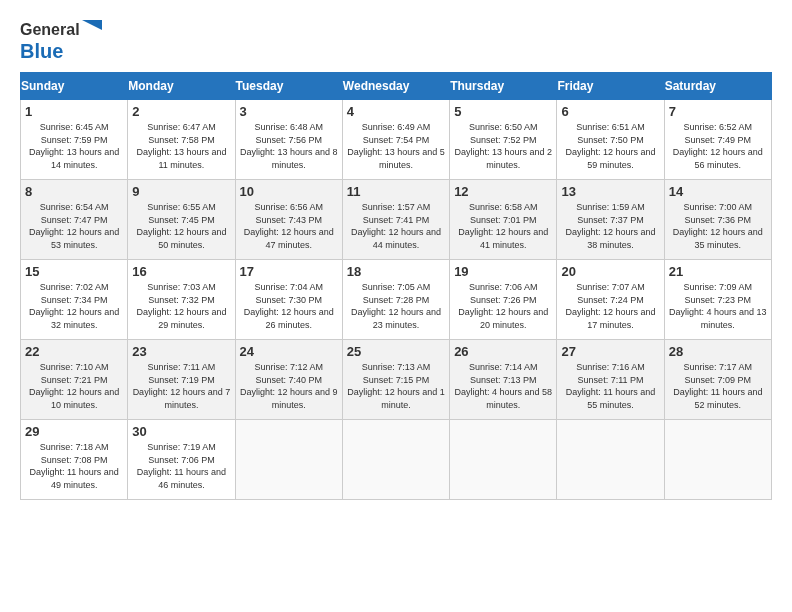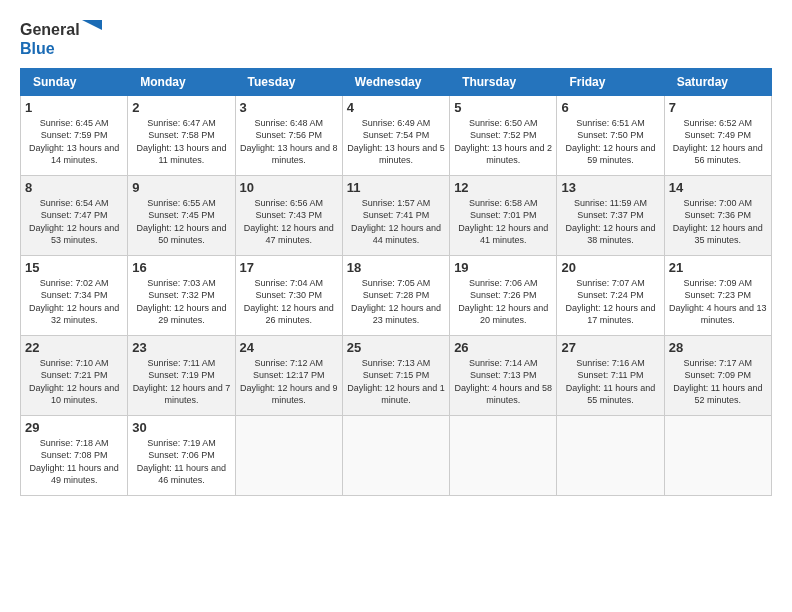--- a/index.html
+++ b/index.html
@@ -34,21 +34,21 @@
       color: #555;
     }
     table {
       width: 100%;
       border-collapse: collapse;
       font-size: 10px;
     }
     thead tr th {
       background-color: #2574bd;
       color: #fff;
-      padding: 6px 12px;
+      padding: 6px 0;
       text-align: left;
       font-size: 12px;
       font-weight: bold;
       border: 1px solid #2574bd;
     }
     tbody tr td {
       border: 1px solid #ccc;
       vertical-align: top;
       padding: 4px;
       height: 80px;
@@ -82,21 +82,21 @@
 
 <div class="header-area">
   <div class="logo">
   <div style="display:flex;flex-direction:column;line-height:1.1;">
     <div style="display:flex;align-items:center;gap:2px;">
       <span style="font-size:16px;font-weight:bold;color:#333;">General</span>
       <svg width="20" height="20" viewBox="0 0 20 20">
         <polygon points="0,0 20,0 20,10" fill="#1a6bb5"></polygon>
       </svg>
     </div>
-    <span style="font-size:16px;font-weight:bold;color:#1a6bb5;">Blue</span>
+    <span style="font-size:20px;font-weight:bold;color:#1a6bb5;">Blue</span>
   </div>
 </div>
   <div class="title-area">
     <div class="month-title"></div>
     <div class="location-title"></div>
   </div>
 </div>
 
 <table>
   <thead>
@@ -206,21 +206,21 @@
         <span class="day-number">12</span>
         <div class="day-info">
           <span>Sunrise: 6:58 AM</span><br>
           <span>Sunset: 7:01 PM</span><br>
           <span>Daylight: 12 hours and 41 minutes.</span>
         </div>
       </td>
         <td>
         <span class="day-number">13</span>
         <div class="day-info">
-          <span>Sunrise: 11:59 AM</span><br>
+          <span>Sunrise: 1:59 AM</span><br>
           <span>Sunset: 7:37 PM</span><br>
           <span>Daylight: 12 hours and 38 minutes.</span>
         </div>
       </td>
         <td>
         <span class="day-number">14</span>
         <div class="day-info">
           <span>Sunrise: 7:00 AM</span><br>
           <span>Sunset: 7:36 PM</span><br>
           <span>Daylight: 12 hours and 35 minutes.</span>
@@ -299,21 +299,21 @@
         <div class="day-info">
           <span>Sunrise: 7:11 AM</span><br>
           <span>Sunset: 7:19 PM</span><br>
           <span>Daylight: 12 hours and 7 minutes.</span>
         </div>
       </td>
         <td>
         <span class="day-number">24</span>
         <div class="day-info">
           <span>Sunrise: 7:12 AM</span><br>
-          <span>Sunset: 12:17 PM</span><br>
+          <span>Sunset: 7:40 PM</span><br>
           <span>Daylight: 12 hours and 9 minutes.</span>
         </div>
       </td>
         <td>
         <span class="day-number">25</span>
         <div class="day-info">
           <span>Sunrise: 7:13 AM</span><br>
           <span>Sunset: 7:15 PM</span><br>
           <span>Daylight: 12 hours and 1 minute.</span>
         </div>

